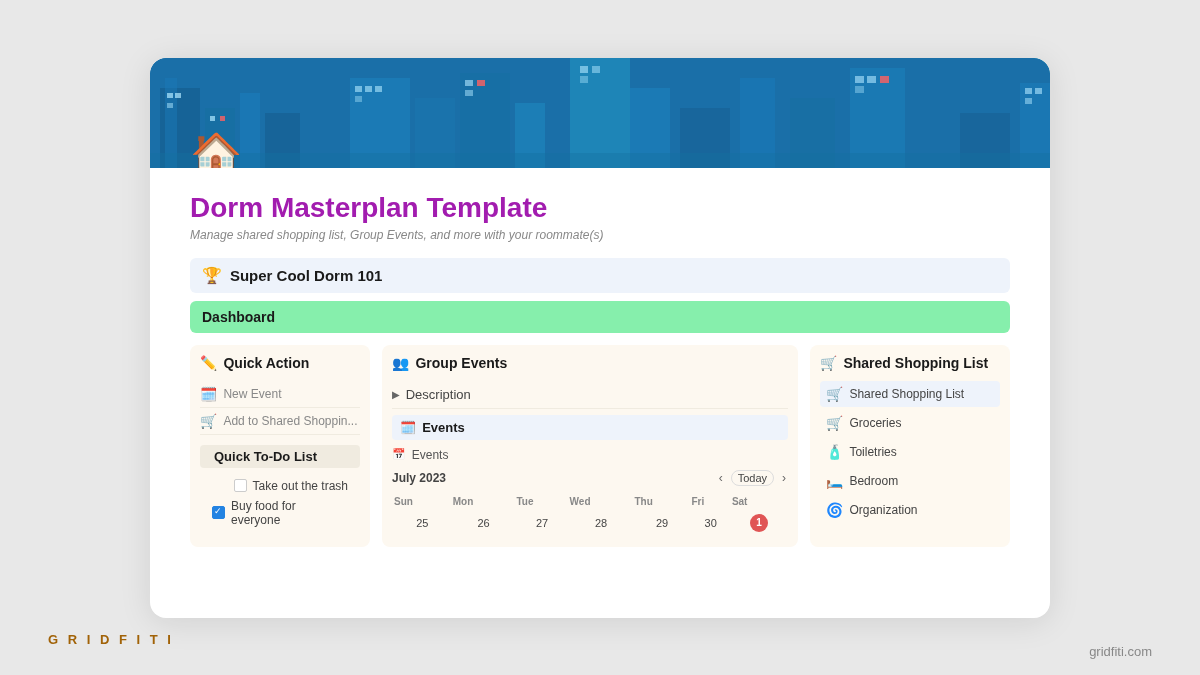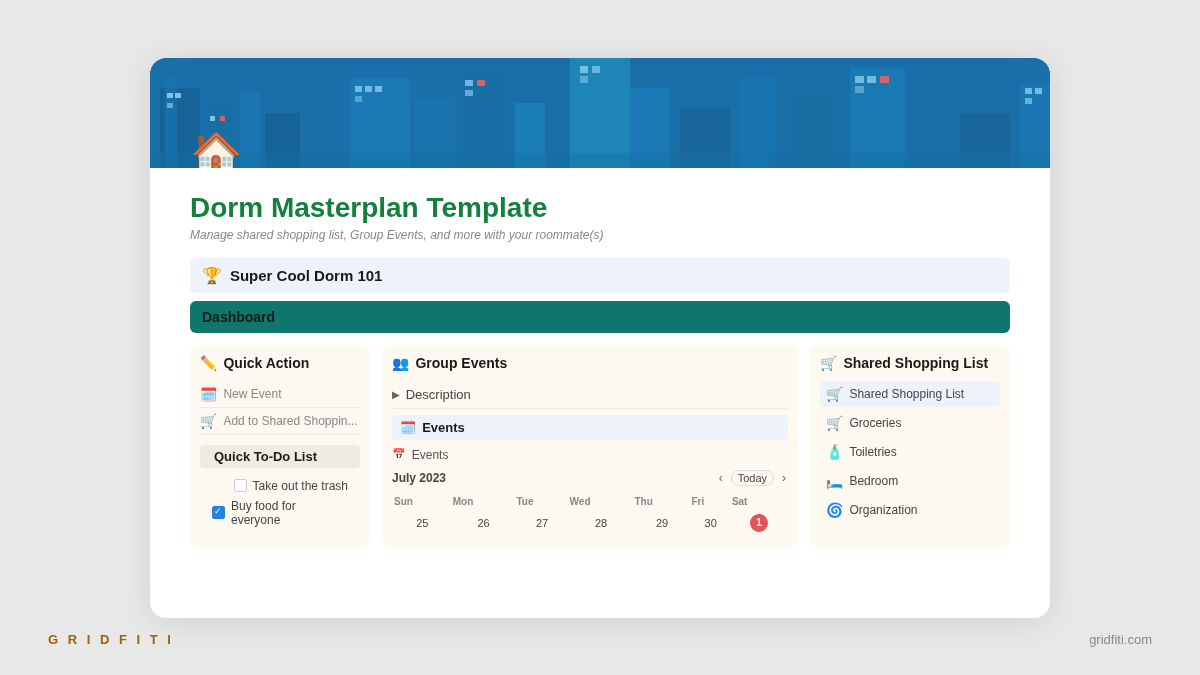--- a/index.html
+++ b/index.html
@@ -29,21 +29,21 @@
       bottom: 28px;
       left: 48px;
       font-size: 13px;
       font-weight: 600;
       letter-spacing: 3px;
       color: #a16207;
       text-transform: uppercase;
     }
     .branding-right {
       position: absolute;
-      bottom: 28px;
+      bottom: 16px;
       right: 48px;
       font-size: 13px;
       color: #888;
     }
     .card {
       background: #fff;
       border-radius: 16px;
       width: 900px;
       min-height: 560px;
       overflow: hidden;
@@ -63,21 +63,21 @@
       left: 40px;
       font-size: 42px;
       line-height: 1;
     }
     .page-content {
       padding: 16px 40px 24px 40px;
     }
     .page-title {
       font-size: 28px;
       font-weight: 800;
-      color: #15803d;
+      color: #a21caf;
       margin-top: 8px;
       margin-bottom: 4px;
     }
     .page-subtitle {
       font-size: 12px;
       color: #888;
       font-style: italic;
       margin-bottom: 16px;
     }
     .section-bar {
@@ -88,21 +88,21 @@
       display: flex;
       align-items: center;
       gap: 8px;
     }
     .section-bar-text {
       font-size: 15px;
       font-weight: 700;
       color: #1a1a1a;
     }
     .dashboard-label {
-      background: #0f766e;
+      background: #86efac;
       border-radius: 6px;
       padding: 7px 12px;
       margin-bottom: 12px;
     }
     .dashboard-label-text {
       font-size: 14px;
       font-weight: 700;
       color: #1a1a1a;
     }
     .three-col {

